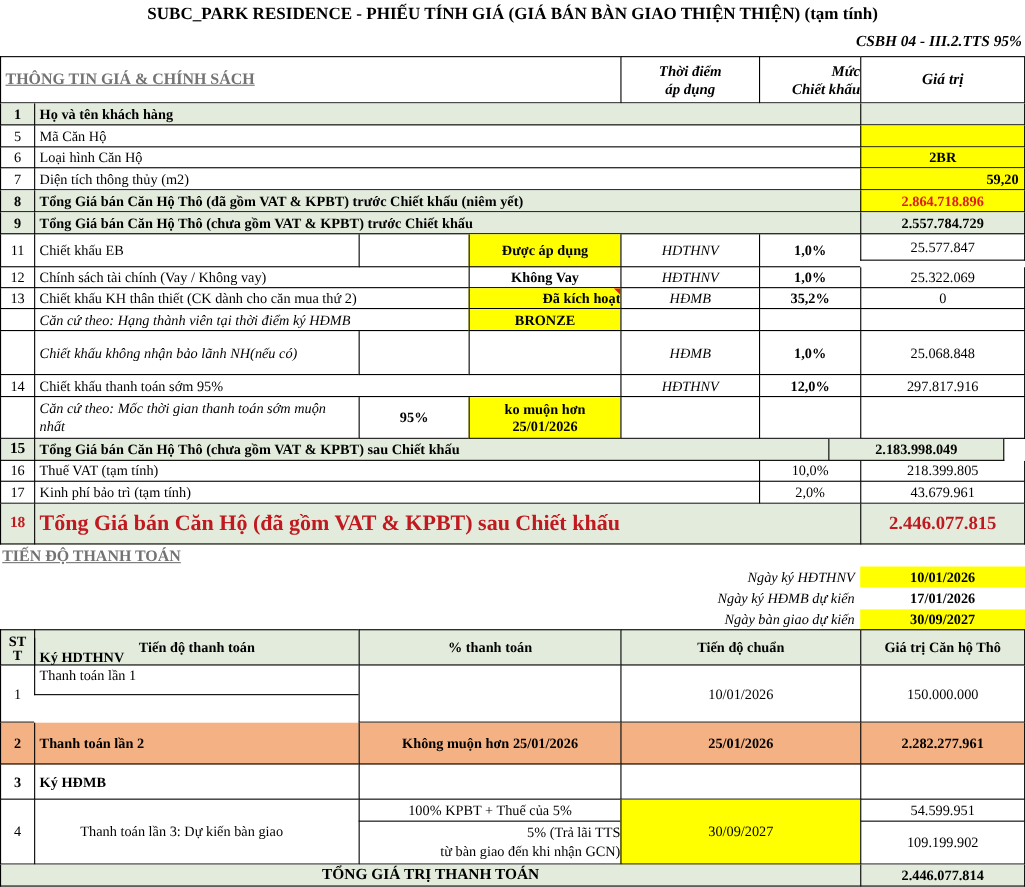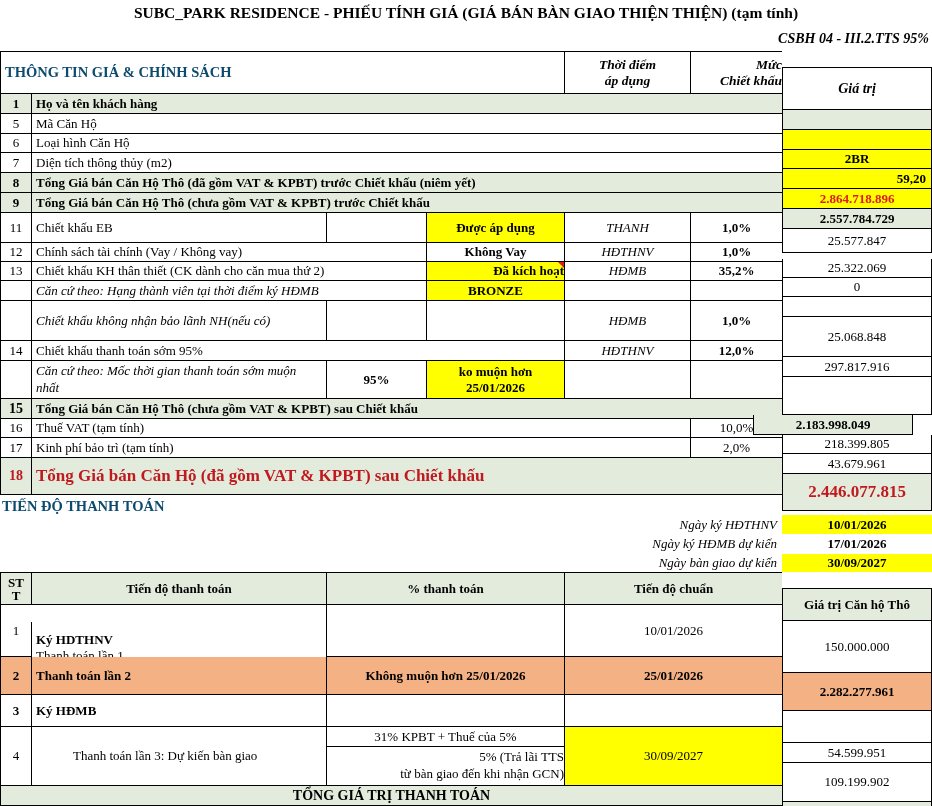--- a/index.html
+++ b/index.html
@@ -1,36 +1,36 @@
 <!DOCTYPE html>
 <html><head>
 <meta charset="utf-8">
 <style>
   html, body { margin:0; padding:0; background:#fff; }
   body { width:932px; height:806px; position:relative; overflow:hidden;
          font-family:"Liberation Serif", "DejaVu Serif", serif; color:#000; font-size:13px; }
   .c { position:absolute; box-sizing:border-box; display:flex; align-items:center; overflow:hidden; white-space:nowrap; }
   .bl { border-left:1px solid #000; }
   .bt { border-top:1px solid #000; }
-  .br { border-right:1px solid #000;margin-top:16px; }
+  .br { border-right:1px solid #000; }
   .bb { border-bottom:1px solid #000; }
   .ctr { justify-content:center; text-align:center; }
   .rt { justify-content:flex-end; text-align:right; padding-right:5px; }
   .lf { padding-left:4px; }
   .b { font-weight:bold; }
   .i { font-style:italic; }
   .green { background:#e3ecdc; }
   .yellow { background:#ffff00; }
   .orange { background:#f4b183; }
   .red { color:#e01b1b; }
   .darkred { color:#c0191f; }
   .wrap { white-space:normal; line-height:1.25; }
   .col { flex-direction:column; justify-content:center; align-items:flex-start; }
   .title { font-size:15.5px; font-weight:bold; }
-  .sec { font-size:14.5px; font-weight:bold; color:#0c4a6e; }
+  .sec { font-size:14.5px; font-weight:bold; color:#737373;text-decoration:underline; }
   .flag { position:absolute; right:0; top:0; width:0; height:0; border-top:6px solid #e01b1b; border-left:6px solid transparent; }
 </style>
 </head>
 <body>
 
 <div class="c ctr title" style="left:0;top:0;width:932px;height:26px;">SUBC_PARK RESIDENCE - PHIẾU TÍNH GIÁ (GIÁ BÁN BÀN GIAO THIỆN THIỆN) (tạm tính)</div>
 <div class="c rt b i" style="left:0;top:26px;width:932px;height:25px;font-size:14px;padding-right:3px;">CSBH 04 - III.2.TTS 95%</div>
 
 <div class="c lf sec bt bb bl" style="left:0;top:51px;width:564px;height:43px;">THÔNG TIN GIÁ &amp; CHÍNH SÁCH</div>
 <div class="c ctr col b i bt bb bl" style="left:564px;top:51px;width:126px;height:43px;align-items:center;font-size:13.5px;">
@@ -64,21 +64,21 @@
 <div class="c ctr b yellow red bl bb br" style="left:782px;top:173px;width:150px;height:20px;">2.864.718.896</div>
 
 <div class="c ctr b green bl bb" style="left:0;top:193px;width:31px;height:20px;">9</div>
 <div class="c lf b green bl bb" style="left:31px;top:193px;width:751px;height:20px;">Tổng Giá bán Căn Hộ Thô (chưa gồm VAT &amp; KPBT) trước Chiết khấu</div>
 <div class="c ctr b green bl bb br" style="left:782px;top:193px;width:150px;height:20px;">2.557.784.729</div>
 
 <div class="c ctr bl bb" style="left:0;top:213px;width:31px;height:30px;">11</div>
 <div class="c lf bl bb" style="left:31px;top:213px;width:295px;height:30px;">Chiết khấu EB</div>
 <div class="c bl bb" style="left:326px;top:213px;width:100px;height:30px;"></div>
 <div class="c ctr b yellow bl bb" style="left:426px;top:213px;width:138px;height:30px;">Được áp dụng</div>
-<div class="c ctr i bl bb" style="left:564px;top:213px;width:126px;height:30px;">THANH</div>
+<div class="c ctr i bl bb" style="left:564px;top:213px;width:126px;height:30px;">HDTHNV</div>
 <div class="c ctr b bl bb" style="left:690px;top:213px;width:92px;height:30px;">1,0%</div>
 <div class="c ctr bl bb br" style="left:782px;top:213px;width:150px;height:24px;">25.577.847</div>
 
 <div class="c ctr bl bb" style="left:0;top:243px;width:31px;height:19px;">12</div>
 <div class="c lf bl bb" style="left:31px;top:243px;width:395px;height:19px;">Chính sách tài chính (Vay / Không vay)</div>
 <div class="c ctr b bl bb" style="left:426px;top:243px;width:138px;height:19px;">Không Vay</div>
 <div class="c ctr i bl bb" style="left:564px;top:243px;width:126px;height:19px;">HĐTHNV</div>
 <div class="c ctr b bl bb" style="left:690px;top:243px;width:92px;height:19px;">1,0%</div>
 <div class="c ctr bl bb br" style="left:782px;top:243px;width:150px;height:19px;">25.322.069</div>
 
@@ -132,21 +132,21 @@
 <div class="c lf bl bb" style="left:31px;top:419px;width:659px;height:19px;">Thuế VAT (tạm tính)</div>
 <div class="c ctr bl bb" style="left:690px;top:419px;width:92px;height:19px;">10,0%</div>
 <div class="c ctr bl bb br" style="left:782px;top:419px;width:150px;height:19px;">218.399.805</div>
 
 <div class="c ctr bl bb" style="left:0;top:438px;width:31px;height:20px;">17</div>
 <div class="c lf bl bb" style="left:31px;top:438px;width:659px;height:20px;">Kinh phí bảo trì (tạm tính)</div>
 <div class="c ctr bl bb" style="left:690px;top:438px;width:92px;height:20px;">2,0%</div>
 <div class="c ctr bl bb br" style="left:782px;top:438px;width:150px;height:20px;">43.679.961</div>
 
 <div class="c ctr b green darkred bl bb" style="left:0;top:458px;width:31px;height:37px;font-size:14px;">18</div>
-<div class="c lf b green darkred bl bb" style="left:31px;top:458px;width:751px;height:37px;font-size:17px;">Tổng Giá bán Căn Hộ (đã gồm VAT &amp; KPBT) sau Chiết khấu</div>
+<div class="c lf b green darkred bl bb" style="left:31px;top:458px;width:751px;height:37px;font-size:20px;">Tổng Giá bán Căn Hộ (đã gồm VAT &amp; KPBT) sau Chiết khấu</div>
 <div class="c ctr b green darkred bl bb br" style="left:782px;top:458px;width:150px;height:37px;font-size:17px;">2.446.077.815</div>
 
 <div class="c lf sec" style="left:0;top:495px;width:400px;height:22px;padding-left:2px;">TIẾN ĐỘ THANH TOÁN</div>
 
 <div class="c rt i" style="left:430px;top:515px;width:352px;height:19px;">Ngày ký HĐTHNV</div>
 <div class="c ctr b yellow" style="left:782px;top:515px;width:150px;height:19px;">10/01/2026</div>
 
 <div class="c rt i" style="left:430px;top:534px;width:352px;height:20px;">Ngày ký HĐMB dự kiến</div>
 <div class="c ctr b" style="left:782px;top:534px;width:150px;height:20px;">17/01/2026</div>
 
@@ -156,21 +156,21 @@
 <div class="c ctr col b green bt bb bl" style="left:0;top:572px;width:31px;height:33px;align-items:center;line-height:1;">
   <span>ST</span>
   <span>T</span>
 </div>
 <div class="c ctr b green bt bb bl" style="left:31px;top:572px;width:295px;height:33px;">Tiến độ thanh toán</div>
 <div class="c ctr b green bt bb bl" style="left:326px;top:572px;width:238px;height:33px;">% thanh toán</div>
 <div class="c ctr b green bt bb bl" style="left:564px;top:572px;width:218px;height:33px;">Tiến độ chuẩn</div>
 <div class="c ctr b green bt bb bl br" style="left:782px;top:572px;width:150px;height:33px;">Giá trị Căn hộ Thô</div>
 
 <div class="c ctr bl bb" style="left:0;top:605px;width:31px;height:52px;">1</div>
-<div class="c lf col bl bb" style="left:31px;top:622px;width:295px;height:52px;">
+<div class="c lf col bl bb" style="left:31px;top:580px;width:295px;height:52px;">
   <span class="b">Ký HDTHNV</span>
   <span>Thanh toán lần 1</span>
 </div>
 <div class="c bl bb" style="left:326px;top:605px;width:238px;height:52px;"></div>
 <div class="c ctr bl bb" style="left:564px;top:605px;width:218px;height:52px;">10/01/2026</div>
 <div class="c ctr bl bb br" style="left:782px;top:605px;width:150px;height:52px;">150.000.000</div>
 
 <div class="c ctr b orange bl bb" style="left:0;top:657px;width:31px;height:38px;">2</div>
 <div class="c lf b orange bl bb" style="left:31px;top:657px;width:295px;height:38px;">Thanh toán lần 2</div>
 <div class="c ctr b orange bl bb" style="left:326px;top:657px;width:238px;height:38px;">Không muộn hơn 25/01/2026</div>
@@ -178,21 +178,21 @@
 <div class="c ctr b orange bl bb br" style="left:782px;top:657px;width:150px;height:38px;">2.282.277.961</div>
 
 <div class="c ctr b bl bb" style="left:0;top:695px;width:31px;height:32px;">3</div>
 <div class="c lf b bl bb" style="left:31px;top:695px;width:295px;height:32px;">Ký HĐMB</div>
 <div class="c bl bb" style="left:326px;top:695px;width:238px;height:32px;"></div>
 <div class="c bl bb" style="left:564px;top:695px;width:218px;height:32px;"></div>
 <div class="c bl bb br" style="left:782px;top:695px;width:150px;height:32px;"></div>
 
 <div class="c ctr bl bb" style="left:0;top:727px;width:31px;height:59px;">4</div>
 <div class="c lf bl bb" style="left:31px;top:727px;width:295px;height:59px;padding-left:41px;">Thanh toán lần 3: Dự kiến bàn giao</div>
-<div class="c ctr bl bb" style="left:326px;top:727px;width:238px;height:20px;">31% KPBT + Thuế của 5%</div>
+<div class="c ctr bl bb" style="left:326px;top:727px;width:238px;height:20px;">100% KPBT + Thuế của 5%</div>
 <div class="c ctr col bl bb" style="left:326px;top:747px;width:238px;height:39px;align-items:flex-end;line-height:1.3;">
   <span>5% (Trả lãi TTS</span>
   <span>từ bàn giao đến khi nhận GCN)</span>
 </div>
 <div class="c ctr yellow bl bb" style="left:564px;top:727px;width:218px;height:59px;">30/09/2027</div>
 <div class="c ctr bl bb br" style="left:782px;top:727px;width:150px;height:20px;">54.599.951</div>
 <div class="c ctr bl bb br" style="left:782px;top:747px;width:150px;height:39px;">109.199.902</div>
 
 <div class="c ctr b green bl bb" style="left:0;top:786px;width:782px;height:20px;font-size:14px;">TỔNG GIÁ TRỊ THANH TOÁN</div>
 <div class="c ctr b green bl bb br" style="left:782px;top:786px;width:150px;height:20px;">2.446.077.814</div>

